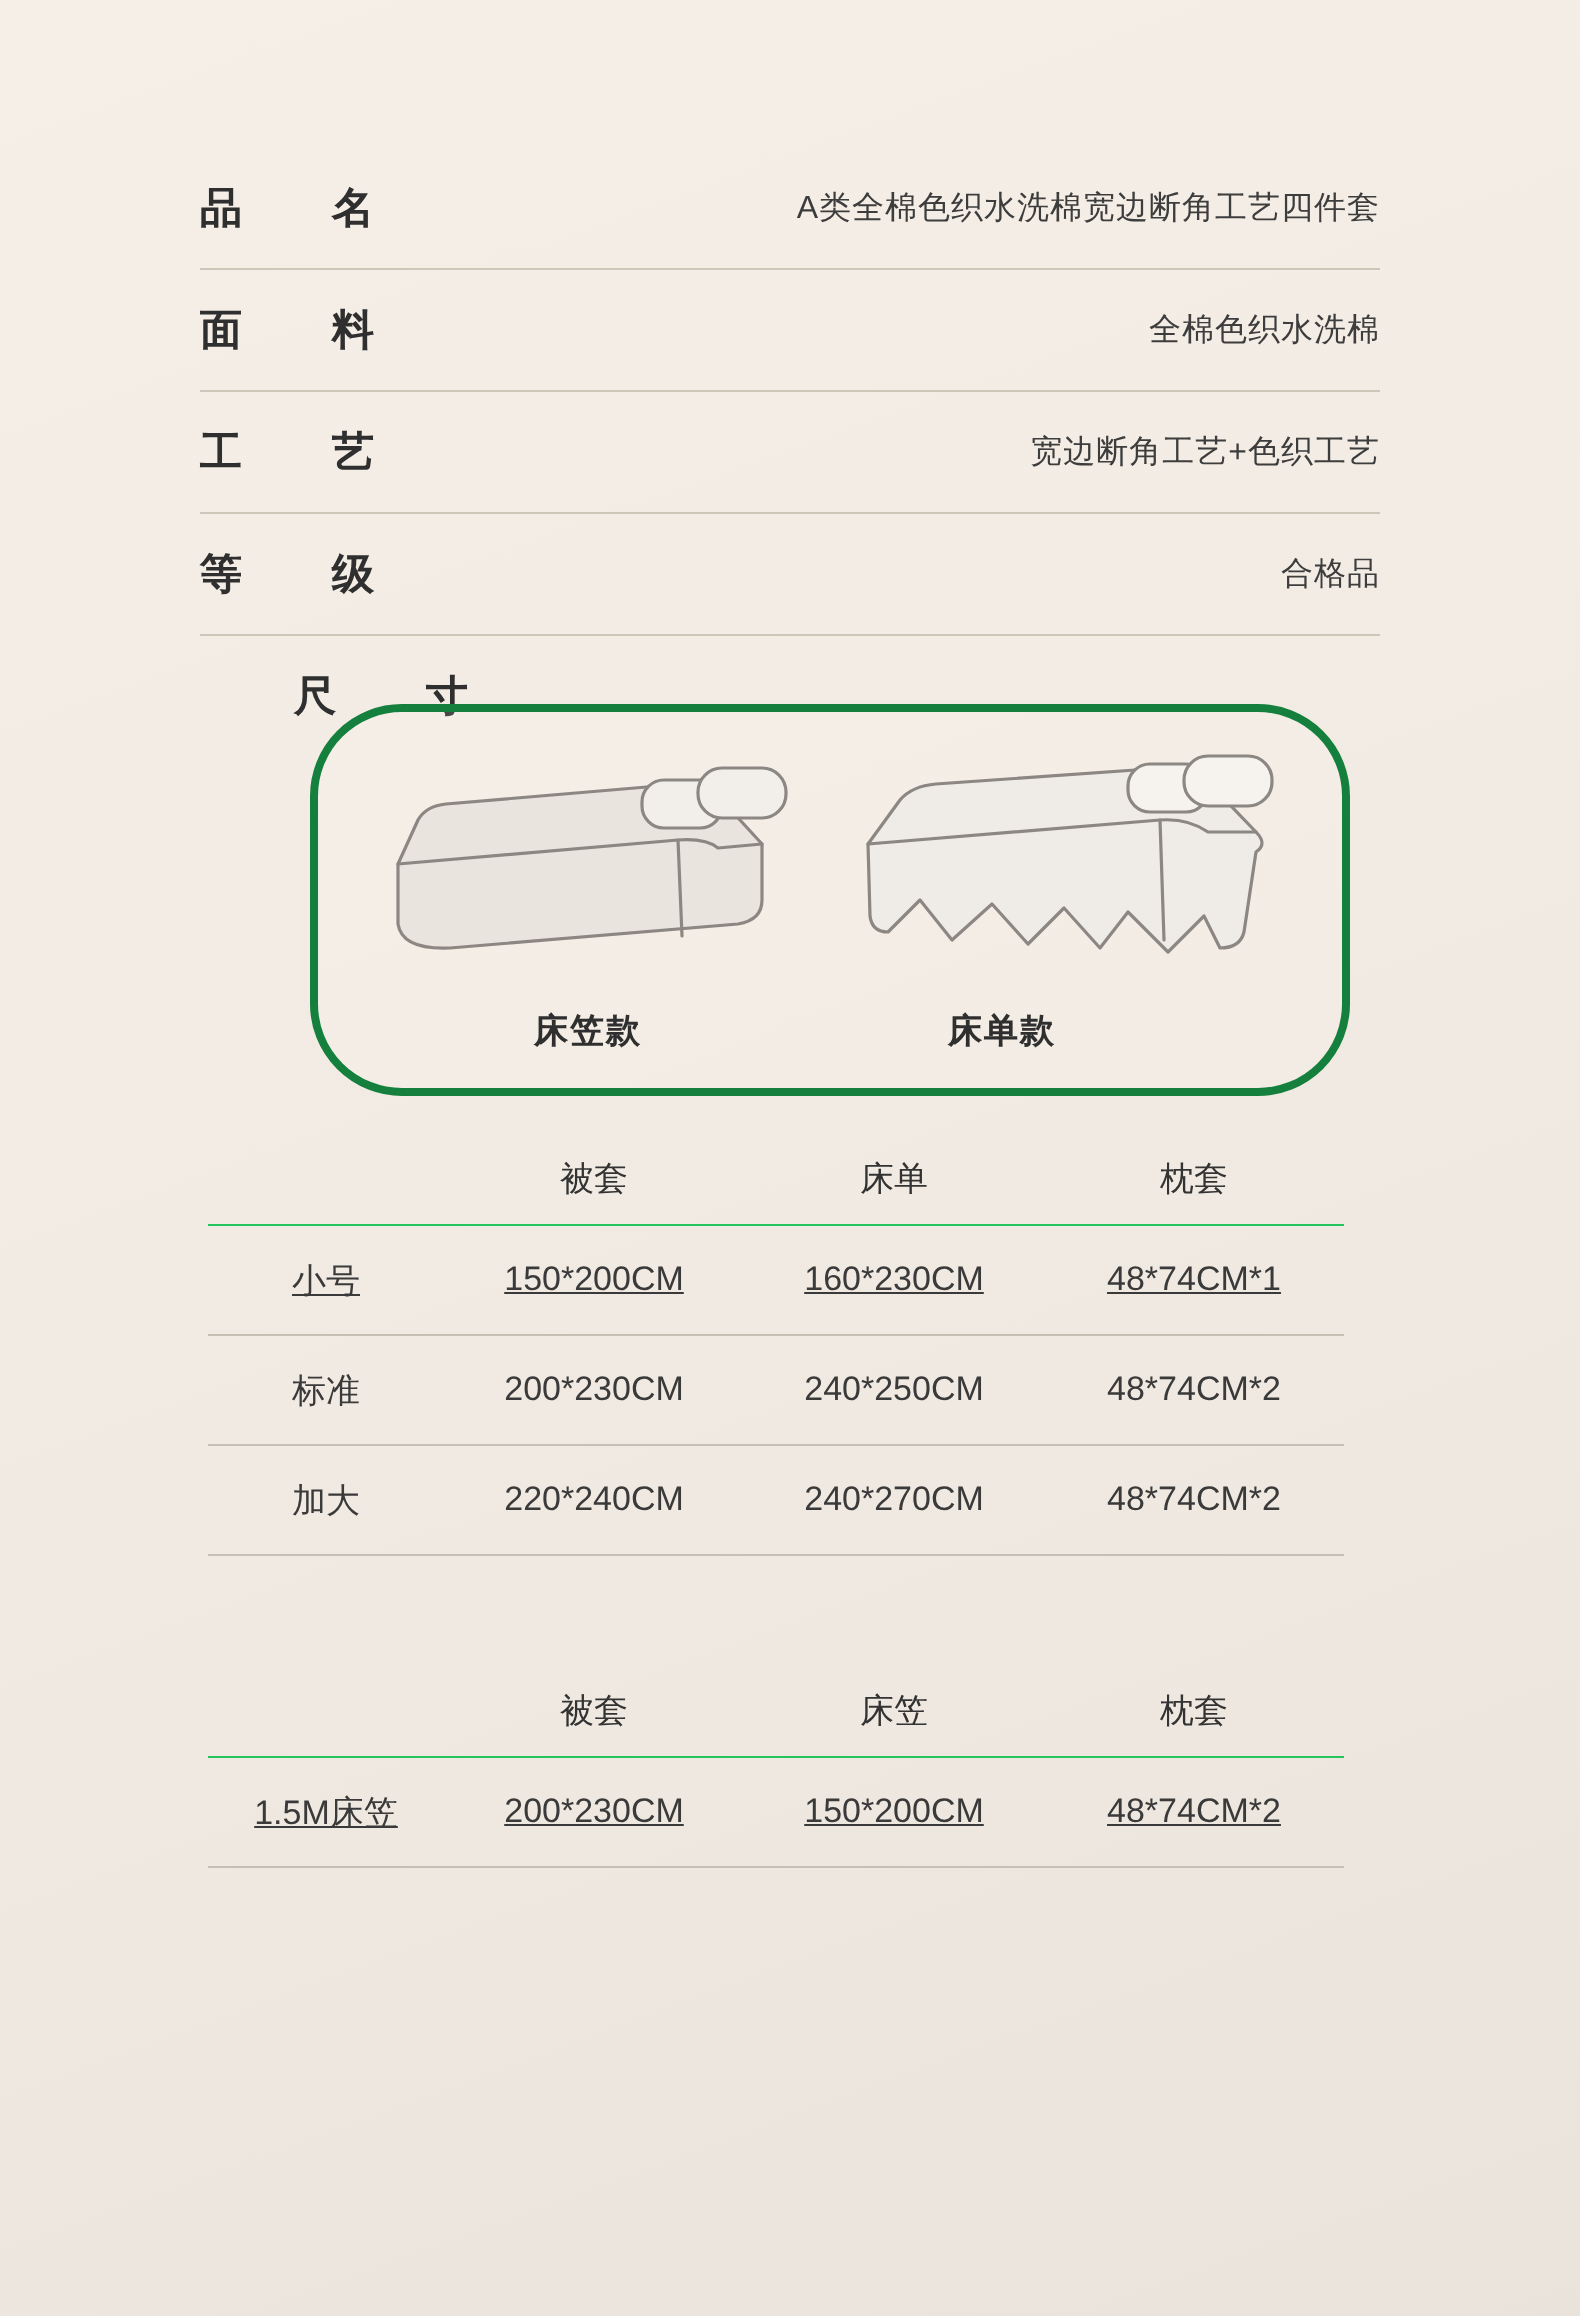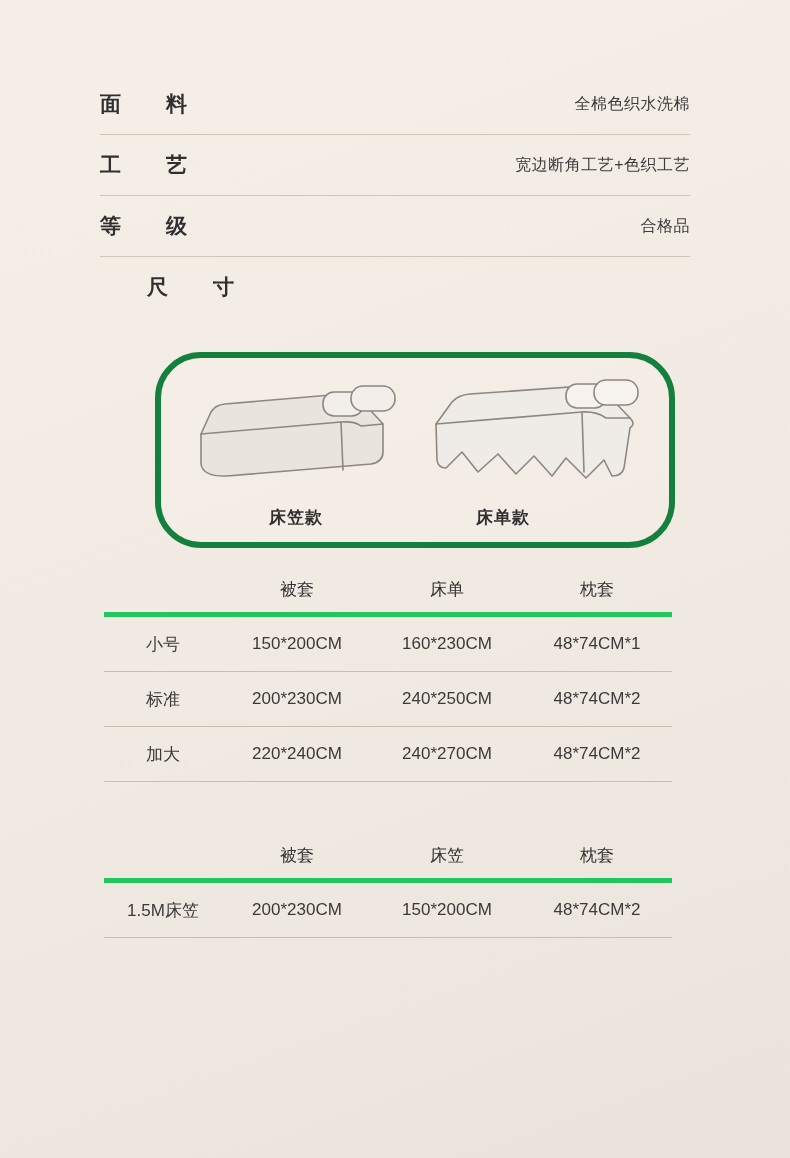--- a/index.html
+++ b/index.html
@@ -53,21 +53,21 @@
     letter-spacing: 0.5px;
   }
 
   
   .illus-card {
     position: absolute;
     left: 155px;
     top: 352px;
     width: 520px;
     height: 196px;
-    border: 6px solid #15803d;
+    border: 4px solid #15803d;
     border-radius: 46px;
     background: rgba(255,255,255,0.12);
     box-sizing: border-box;
   }
   .illus-inner {
     position: relative;
     width: 100%;
     height: 100%;
   }
   .bed-cap {
@@ -126,36 +126,41 @@
   .size-table thead th {
     height: 46px;
     font-size: 17px;
     color: #333;
     border-bottom: none;
   }
   .size-table tbody td {
     border-bottom: 1px solid #c8bfb4;
   }
   .size-table tbody tr:first-child td {
-    border-top: 5px solid #22c55e;
+    border-top: 1px solid #22c55e;
+    text-decoration: underline;
   }
   .col-label {
     width: 118px;
     text-align: center;
   }
   .col-data {
     width: 150px;
   }
 </style>
 </head>
 <body>
 
 <div class="page">
 
   <div class="spec-list">
+    <div class="spec-row">
+      <div class="spec-label">品　名</div>
+      <div class="spec-value">A类全棉色织水洗棉宽边断角工艺四件套</div>
+    </div>
     <div class="spec-row">
       <div class="spec-label">面　料</div>
       <div class="spec-value">全棉色织水洗棉</div>
     </div>
     <div class="spec-row">
       <div class="spec-label">工　艺</div>
       <div class="spec-value">宽边断角工艺+色织工艺</div>
     </div>
     <div class="spec-row">
       <div class="spec-label">等　级</div>

